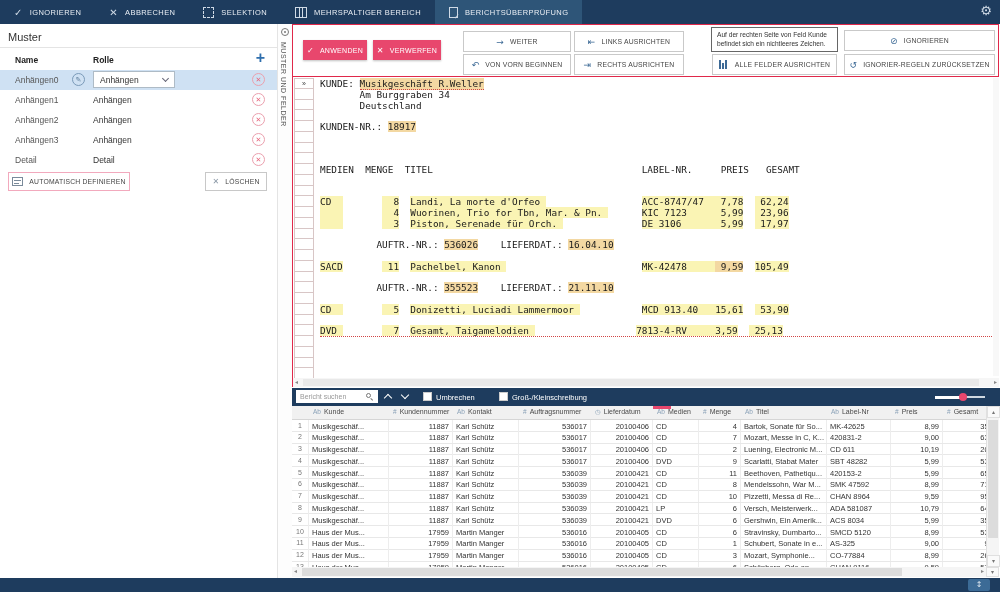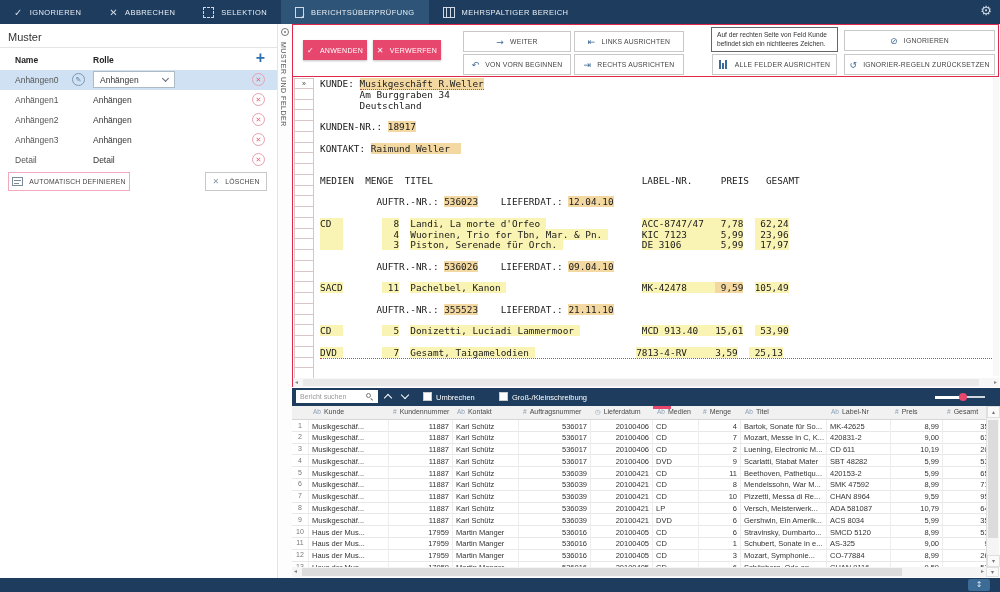--- a/index.html
+++ b/index.html
@@ -159,31 +159,31 @@
       <span>IGNORIEREN</span>
     </div>
     <div class="tb-item">
       <span class="tb-glyph">✕</span>
       <span>ABBRECHEN</span>
     </div>
     <div class="tb-item">
       <span class="sel-icon"></span>
       <span>SELEKTION</span>
     </div>
-    <div class="tb-item active">
-      <span class="doccheck"></span>
-      <span>BERICHTSÜBERPRÜFUNG</span>
-    </div>
     <div class="tb-item">
       <span class="colicon">
         <i></i>
         <i></i>
         <i></i>
       </span>
       <span>MEHRSPALTIGER BEREICH</span>
+    </div>
+    <div class="tb-item active">
+      <span class="doccheck"></span>
+      <span>BERICHTSÜBERPRÜFUNG</span>
     </div>
   </div>
 <span id="gear">⚙</span>
 
 <div id="left-panel">
   <div id="muster-title">Muster</div>
   <div id="muster-divider"></div>
   <div class="lp-colhead" style="left:15px;">Name</div>
   <div class="lp-colhead" style="left:93px;">Rolle</div>
   <div id="lp-add">+</div>
@@ -313,32 +313,30 @@
         <div class="mcell"></div>
         <div class="mcell"></div>
       </div>
     <div id="doc-lines">
         <div class="doc-line"><span>KUNDE: </span><span class="hl-tu">Musikgeschäft R.Weller</span></div>
         <div class="doc-line"><span>       Am Burggraben 34</span></div>
         <div class="doc-line"><span>       Deutschland</span></div>
         <div class="doc-line"><span></span></div>
         <div class="doc-line"><span>KUNDEN-NR.: </span><span class="hl-t">18917</span></div>
         <div class="doc-line"><span></span></div>
-        <div class="doc-line"><span>KONTAKT: </span><span class="hl-t">Raimund Weller  </span></div>
         <div class="doc-line"><span></span></div>
         <div class="doc-line"><span></span></div>
         <div class="doc-line"><span>MEDIEN  MENGE  TITEL                                     LABEL-NR.     PREIS   GESAMT</span></div>
         <div class="doc-line"><span></span></div>
-        <div class="doc-line"><span>          AUFTR.-NR.: </span><span class="hl-t">536023</span><span>    LIEFERDAT.: </span><span class="hl-t">12.04.10</span></div>
         <div class="doc-line"><span></span></div>
         <div class="doc-line"><span class="hl-y">CD  </span><span>       </span><span class="hl-y">  8</span><span>  </span><span class="hl-y">Landi, La morte d'Orfeo </span><span>                 </span><span class="hl-y">ACC-8747/47  </span><span class="hl-y"> 7,78</span><span>  </span><span class="hl-y"> 62,24</span></div>
         <div class="doc-line"><span class="hl-y">    </span><span>       </span><span class="hl-y">  4</span><span>  </span><span class="hl-y">Wuorinen, Trio for Tbn, Mar. &amp; Pn. </span><span>      </span><span class="hl-y">KIC 7123     </span><span class="hl-y"> 5,99</span><span>  </span><span class="hl-y"> 23,96</span></div>
         <div class="doc-line"><span class="hl-y">    </span><span>       </span><span class="hl-y">  3</span><span>  </span><span class="hl-y">Piston, Serenade für Orch. </span><span>              </span><span class="hl-y">DE 3106      </span><span class="hl-y"> 5,99</span><span>  </span><span class="hl-y"> 17,97</span></div>
         <div class="doc-line"><span></span></div>
-        <div class="doc-line"><span>          AUFTR.-NR.: </span><span class="hl-t">536026</span><span>    LIEFERDAT.: </span><span class="hl-t">09.04.10</span></div>
+        <div class="doc-line"><span>          AUFTR.-NR.: </span><span class="hl-t">536026</span><span>    LIEFERDAT.: </span><span class="hl-t">16.04.10</span></div>
         <div class="doc-line"><span></span></div>
         <div class="doc-line"><span class="hl-y">SACD</span><span>       </span><span class="hl-y"> 11</span><span>  </span><span class="hl-y">Pachelbel, Kanon </span><span>                        </span><span class="hl-y">MK-42478     </span><span class="hl-t"> 9,59</span><span>  </span><span class="hl-y">105,49</span></div>
         <div class="doc-line"><span></span></div>
         <div class="doc-line"><span>          AUFTR.-NR.: </span><span class="hl-t">355523</span><span>    LIEFERDAT.: </span><span class="hl-t">21.11.10</span></div>
         <div class="doc-line"><span></span></div>
         <div class="doc-line"><span class="hl-y">CD  </span><span>       </span><span class="hl-y">  5</span><span>  </span><span class="hl-y">Donizetti, Luciadi Lammermoor </span><span>           </span><span class="hl-y">MCD 913.40   </span><span class="hl-y">15,61</span><span>  </span><span class="hl-y"> 53,90</span></div>
         <div class="doc-line"><span></span></div>
         <div class="doc-line dot"><span class="hl-y">DVD </span><span>       </span><span class="hl-y">  7</span><span>  </span><span class="hl-y">Gesamt, Taigamelodien </span><span>                  </span><span class="hl-y">7813-4-RV    </span><span class="hl-y"> 3,59</span><span>  </span><span class="hl-y"> 25,13</span></div>
       </div>
     <div id="doc-vscroll"></div>

